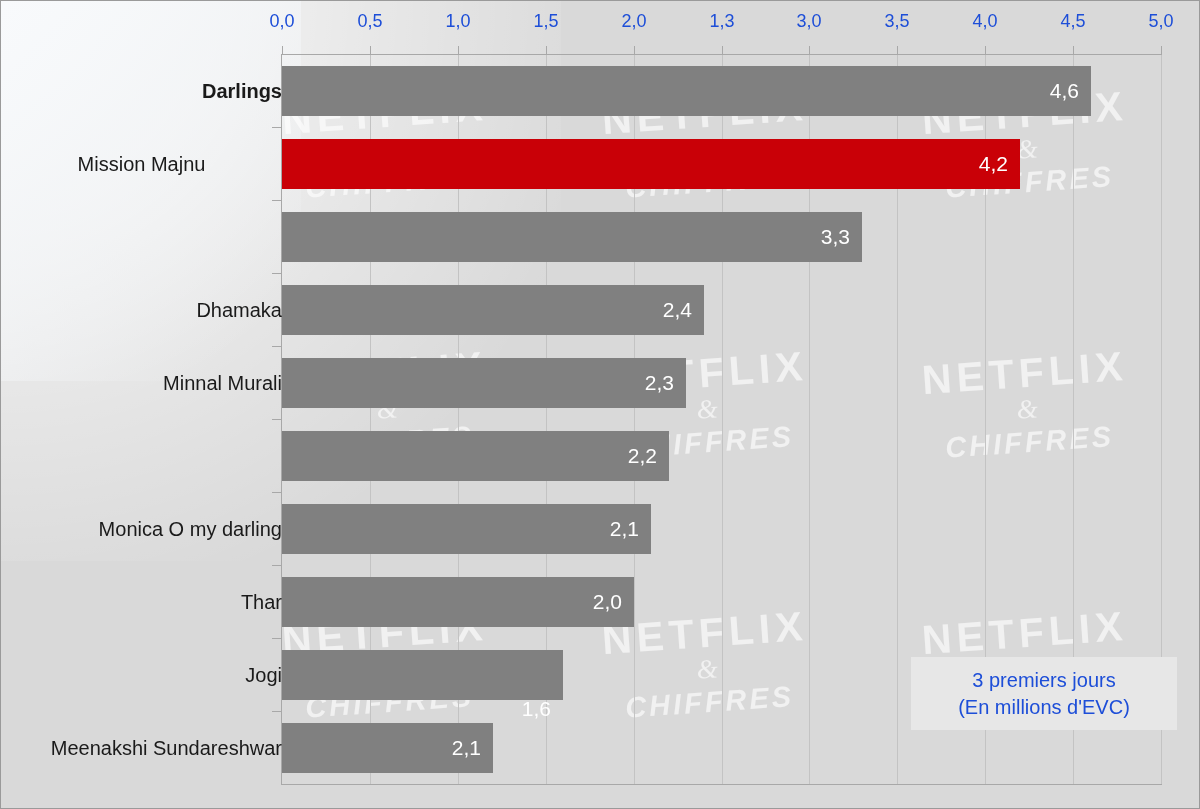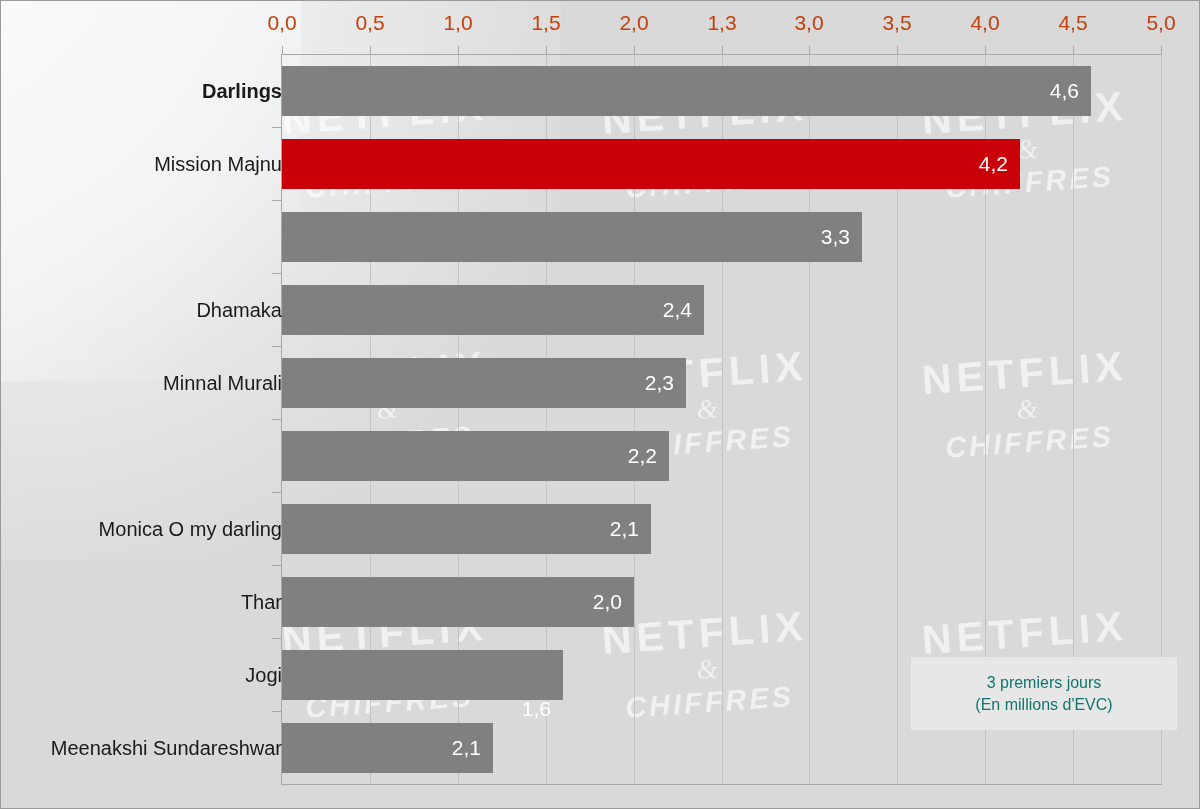--- a/index.html
+++ b/index.html
@@ -134,22 +134,22 @@
   .tick-left {
     position: absolute;
     left: 271px;
     width: 9px;
     height: 1px;
     background: #a8a8a8;
   }
   .xtick-label {
     position: absolute;
     top: 10px;
-    font-size: 21px;
-    color: #c2410c;
+    font-size: 18px;
+    color: #1d4ed8;
     transform: translateX(-50%);
     white-space: nowrap;
   }
   .cat-label {
     position: absolute;
     right: 0;
     font-size: 20px;
     color: #1a1a1a;
     white-space: nowrap;
     text-align: right;
@@ -173,22 +173,22 @@
     position: absolute;
     left: 910px;
     top: 656px;
     width: 266px;
     height: 73px;
     background: #e7e7e7;
     display: flex;
     flex-direction: column;
     align-items: center;
     justify-content: center;
-    font-size: 16px;
-    color: #0f766e;
+    font-size: 20px;
+    color: #1d4ed8;
     line-height: 1.35;
   }
 </style>
 </head>
 <body>
 
 <div id="chart-root">
 
   <div class="bg-sheen"></div>
   <div class="bg-sheen2"></div>
@@ -297,21 +297,21 @@
   <div class="legend-box" style="z-index: 5;">
     <div>3 premiers jours</div>
     <div>(En millions d'EVC)</div>
   </div>
 
 <div class="bar" style="top: 65px; width: 809px; height: 50px; background: rgb(128, 128, 128);"></div>
     <div class="bar-value" style="left: 1078px; top: 90px; transform: translate(-100%, -50%);">4,6</div>
     <div class="cat-label" style="top: 90px; width: 281px; left: 0px; font-weight: bold;">Darlings</div>
     <div class="bar" style="top: 138px; width: 738px; height: 50px; background: rgb(201, 0, 7);"></div>
     <div class="bar-value" style="left: 1007px; top: 163px; transform: translate(-100%, -50%);">4,2</div>
-    <div class="cat-label" style="top: 163px; width: 281px; left: 0px;">Mission Majnu</div>
+    <div class="cat-label" style="top: 163px; width: 281px; left: 0px; text-align: center;">Mission Majnu</div>
     <div class="bar" style="top: 211px; width: 580px; height: 50px; background: rgb(128, 128, 128);"></div>
     <div class="bar-value" style="left: 849px; top: 236px; transform: translate(-100%, -50%);">3,3</div>
     <div class="bar" style="top: 284px; width: 422px; height: 50px; background: rgb(128, 128, 128);"></div>
     <div class="bar-value" style="left: 691px; top: 309px; transform: translate(-100%, -50%);">2,4</div>
     <div class="cat-label" style="top: 309px; width: 281px; left: 0px;">Dhamaka</div>
     <div class="bar" style="top: 357px; width: 404px; height: 50px; background: rgb(128, 128, 128);"></div>
     <div class="bar-value" style="left: 673px; top: 382px; transform: translate(-100%, -50%);">2,3</div>
     <div class="cat-label" style="top: 382px; width: 281px; left: 0px;">Minnal Murali</div>
     <div class="bar" style="top: 430px; width: 387px; height: 50px; background: rgb(128, 128, 128);"></div>
     <div class="bar-value" style="left: 656px; top: 455px; transform: translate(-100%, -50%);">2,2</div>

